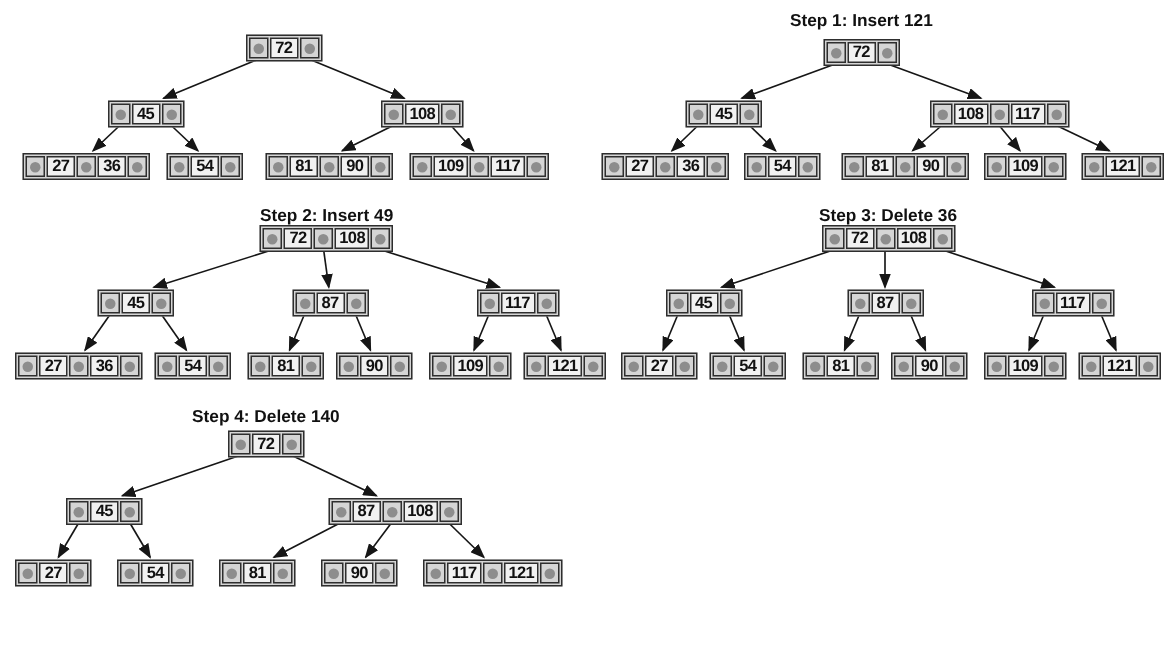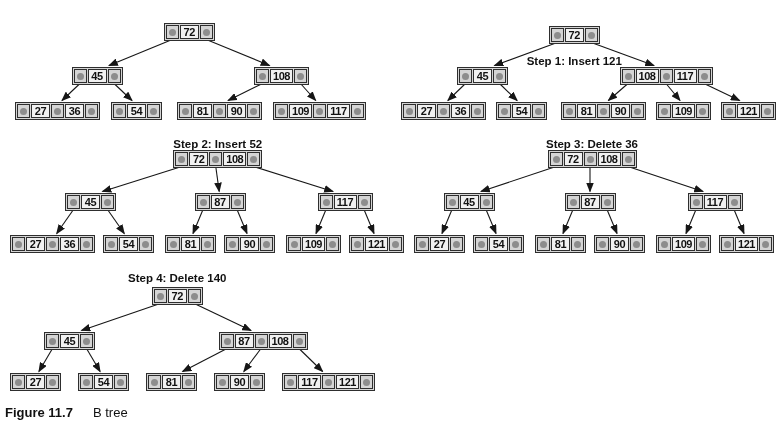--- a/index.html
+++ b/index.html
@@ -158,21 +158,21 @@
           <div class="cell ptr">
             <span class="dot"></span>
           </div>
           <div class="cell key" style="width: 23px;">117</div>
           <div class="cell ptr">
             <span class="dot"></span>
           </div>
         </div>
       </div>
       <div class="tree-group">
-        <div class="step-title" style="left: 464.25px; top: 8px; margin-top: 47px;">Step 1: Insert 121</div>
+        <div class="step-title" style="left: 464.25px; top: 8px;">Step 1: Insert 121</div>
         <div class="bnode" style="left: 548.75px; top: 26px; width: 51px;">
           <div class="cell ptr">
             <span class="dot"></span>
           </div>
           <div class="cell key" style="width: 19px;">72</div>
           <div class="cell ptr">
             <span class="dot"></span>
           </div>
         </div>
         <div class="bnode" style="left: 457px; top: 67px; width: 51px;">
@@ -245,21 +245,21 @@
           <div class="cell ptr">
             <span class="dot"></span>
           </div>
           <div class="cell key" style="width: 23px;">121</div>
           <div class="cell ptr">
             <span class="dot"></span>
           </div>
         </div>
       </div>
       <div class="tree-group">
-        <div class="step-title" style="left: 107.75px; top: 138px;">Step 2: Insert 52</div>
+        <div class="step-title" style="left: 107.75px; top: 138px;">Step 2: Insert 49</div>
         <div class="bnode" style="left: 173.25px; top: 150px; width: 89px;">
           <div class="cell ptr">
             <span class="dot"></span>
           </div>
           <div class="cell key" style="width: 19px;">72</div>
           <div class="cell ptr">
             <span class="dot"></span>
           </div>
           <div class="cell key" style="width: 23px;">108</div>
           <div class="cell ptr">
@@ -526,16 +526,13 @@
           <div class="cell ptr">
             <span class="dot"></span>
           </div>
           <div class="cell key" style="width: 23px;">121</div>
           <div class="cell ptr">
             <span class="dot"></span>
           </div>
         </div>
       </div>
     </div>
-  <div class="caption">
-    <span class="lbl">Figure 11.7</span><span class="txt">B tree</span>
-  </div>
 </div>
 
 </body></html>

